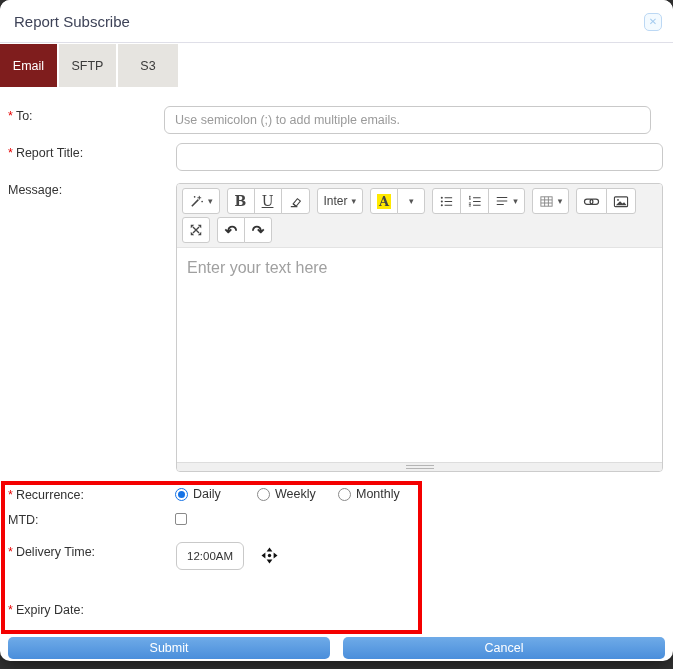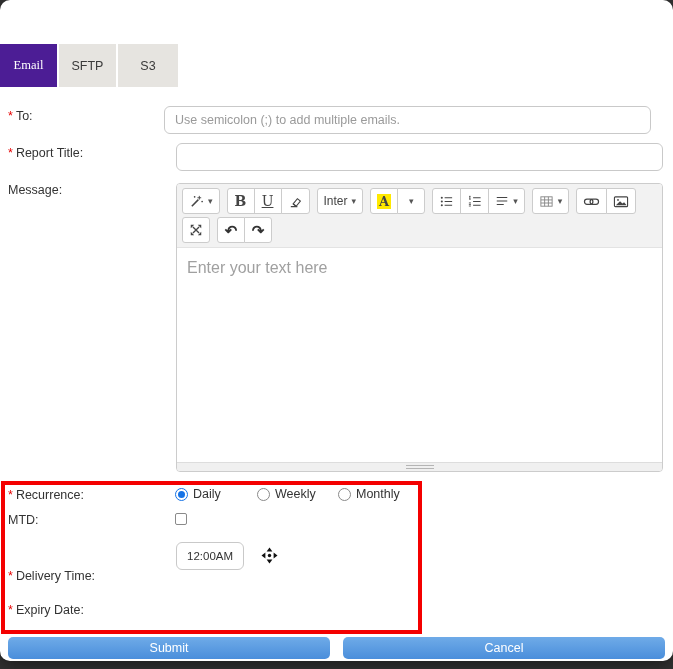--- a/index.html
+++ b/index.html
@@ -14,21 +14,21 @@
   .hdr-title { position:absolute; left:14px; top:13px; font-size:15px; color:#3d4257; }
   .close-btn { position:absolute; right:11px; top:13px; width:18px; height:18px; border:1px solid #bcd8f4;
                border-radius:5px; background:#f3faff; color:#a5cbef; font-size:10px; line-height:16px;
                text-align:center; cursor:pointer; }
 
   
   .tabs { position:absolute; left:0; top:44px; height:43px; display:flex; gap:2px; }
   .tab { height:43px; display:flex; align-items:center; justify-content:center; font-size:12.5px;
          background:#e6e4e0; color:#3a3a3a; cursor:pointer; }
   .tab.t0 { width:57px; } .tab.t1 { width:57px; } .tab.t2 { width:60px; }
-  .tab.active { background:#4c1d95; color:#fff;font-family:Liberation Serif, serif; }
+  .tab.active { background:#7f1d1d; color:#fff; }
 
   
   .lbl { position:absolute; left:8px; font-size:12.5px; color:#333; }
   .req { color:#e60000; margin-right:3px; }
 
   
   .txt { position:absolute; border:1px solid #c9c9c9; border-radius:6px; font-size:12.5px; color:#333;
          padding:0 10px; font-family:"Liberation Sans", sans-serif; background:#fff; outline:none; }
   .txt::placeholder { color:#9a9a9a; opacity:1; }
   #to-input { left:164px; top:106px; width:487px; height:28px; }
@@ -90,20 +90,24 @@
   #submit-btn { left:8px; width:322px; }
   #cancel-btn { left:343px; width:322px; }
 
   svg.ic { display:block; }
 </style>
 </head>
 <body>
 
 <div class="modal">
 
+  <div class="hdr">
+    <div class="hdr-title">Report Subscribe</div>
+    <div class="close-btn">✕</div>
+  </div>
 
   <div class="tabs">
     <div class="tab t0 active">
       <span>Email</span>
     </div>
     <div class="tab t1">
       <span>SFTP</span>
     </div>
     <div class="tab t2">
       <span>S3</span>
@@ -251,21 +255,21 @@
     <span class="radio-lbl">Weekly</span>
   </div>
   <div class="radio-item" style="left:338px; top:487px;">
     <span class="radio"></span>
     <span class="radio-lbl">Monthly</span>
   </div>
 
   <div class="lbl" style="top:513px;">MTD:</div>
   <div class="checkbox"></div>
 
-  <div class="lbl" style="top:545px;margin-top:24px;">
+  <div class="lbl" style="top:545px;">
     <span class="req">*</span><span>Delivery Time:</span>
   </div>
   <input id="time-input" class="txt" type="text" value="12:00AM" style="">
   <div class="cross-icon">
     <svg class="ic" width="17" height="17" viewBox="0 0 17 17">
         <circle cx="8.5" cy="8.5" r="1.7" fill="#111"></circle>
         <path d="M8.5 0.5 L5.6 4.4 H11.4 Z" fill="#111"></path>
         <path d="M8.5 16.5 L5.6 12.6 H11.4 Z" fill="#111"></path>
         <path d="M0.5 8.5 L4.4 5.6 V11.4 Z" fill="#111"></path>
         <path d="M16.5 8.5 L12.6 5.6 V11.4 Z" fill="#111"></path>

